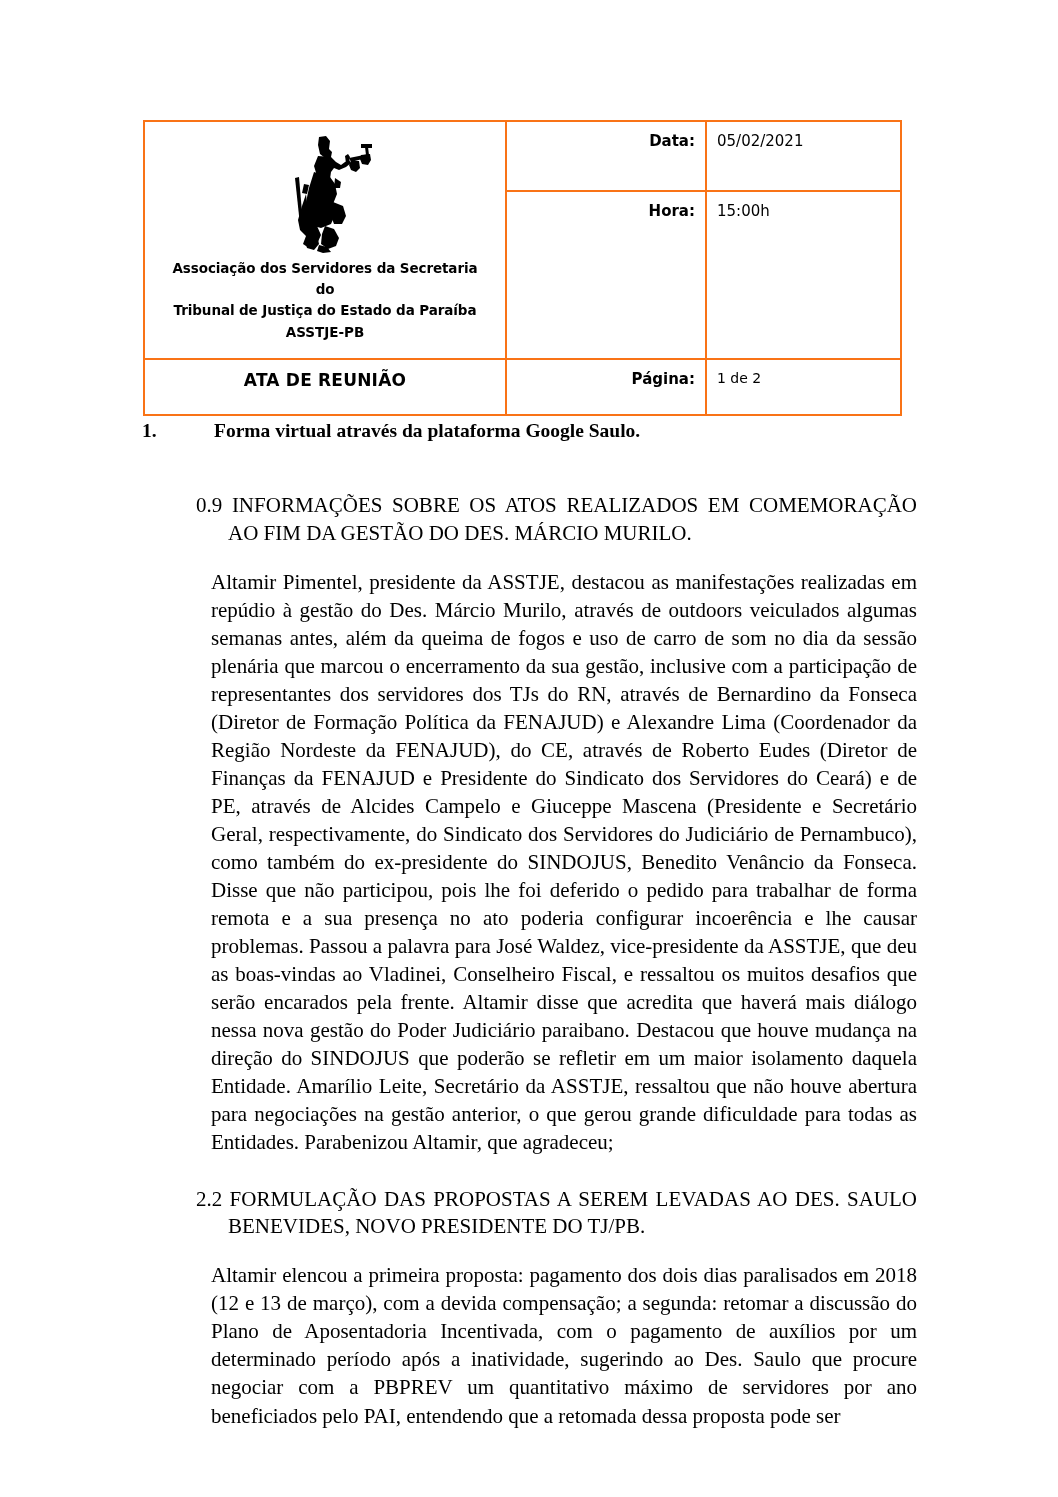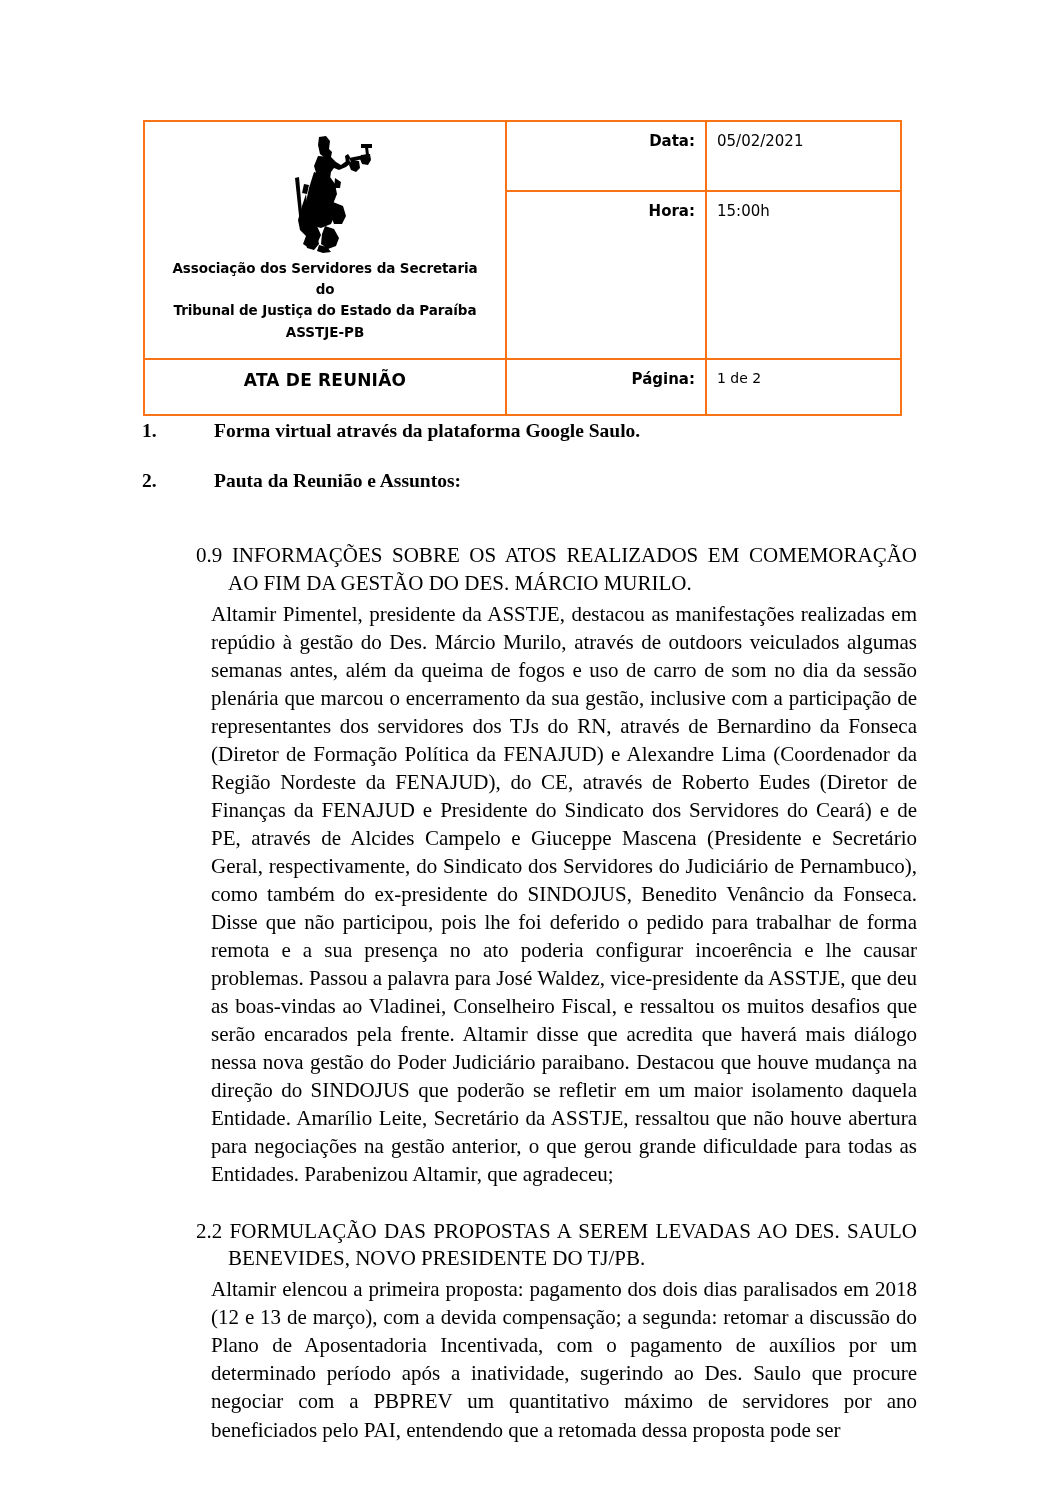--- a/index.html
+++ b/index.html
@@ -150,21 +150,21 @@
   .body-par {
     font-family: "Liberation Serif", serif;
     font-size: 21px;
     margin: 0;
     padding-left: 211px;
     padding-right: 141px;
     text-align: justify;
     text-align-last: left;
     line-height: 1.335;
   }
-  .gap-heading { margin-top: 2px; }
+  .gap-heading { margin-top: 20px; }
   .gap-sec { margin-top: 29px; }
 </style>
 </head>
 <body>
 
 <div class="page">
 
   <table class="header-table">
     <colgroup>
       <col class="col-logo">
@@ -213,23 +213,20 @@
       </tr>
     </tbody>
   </table>
 
   <div class="content">
 
     <p class="numbered-item">
       <span class="num">1.</span><span>Forma virtual através da plataforma Google Saulo.</span>
     </p>
 
-    <p class="numbered-item">
-      <span class="num">2.</span><span>Pauta da Reunião e Assuntos:</span>
-    </p>
 
     <div class="spacer-28"></div>
 
     <p class="section-heading just-last">
       <span>0.9</span>
       <span>INFORMAÇÕES SOBRE OS ATOS REALIZADOS EM COMEMORAÇÃO AO FIM DA GESTÃO DO DES. MÁRCIO MURILO.</span>
     </p>
 
     <p class="body-par gap-heading">Altamir Pimentel, presidente da ASSTJE, destacou as manifestações realizadas em repúdio à gestão do Des. Márcio Murilo, através de outdoors veiculados algumas semanas antes, além da queima de fogos e uso de carro de som no dia da sessão plenária que marcou o encerramento da sua gestão, inclusive com a participação de representantes dos servidores dos TJs do RN, através de Bernardino da Fonseca (Diretor de Formação Política da FENAJUD) e Alexandre Lima (Coordenador da Região Nordeste da FENAJUD), do CE, através de Roberto Eudes (Diretor de Finanças da FENAJUD e Presidente do Sindicato dos Servidores do Ceará) e de PE, através de Alcides Campelo e Giuceppe Mascena (Presidente e Secretário Geral, respectivamente, do Sindicato dos Servidores do Judiciário de Pernambuco), como também do ex-presidente do SINDOJUS, Benedito Venâncio da Fonseca. Disse que não participou, pois lhe foi deferido o pedido para trabalhar de forma remota e a sua presença no ato poderia configurar incoerência e lhe causar problemas. Passou a palavra para José Waldez, vice-presidente da ASSTJE, que deu as boas-vindas ao Vladinei, Conselheiro Fiscal, e ressaltou os muitos desafios que serão encarados pela frente. Altamir disse que acredita que haverá mais diálogo nessa nova gestão do Poder Judiciário paraibano. Destacou que houve mudança na direção do SINDOJUS que poderão se refletir em um maior isolamento daquela Entidade. Amarílio Leite, Secretário da ASSTJE, ressaltou que não houve abertura para negociações na gestão anterior, o que gerou grande dificuldade para todas as Entidades. Parabenizou Altamir, que agradeceu;</p>
 

